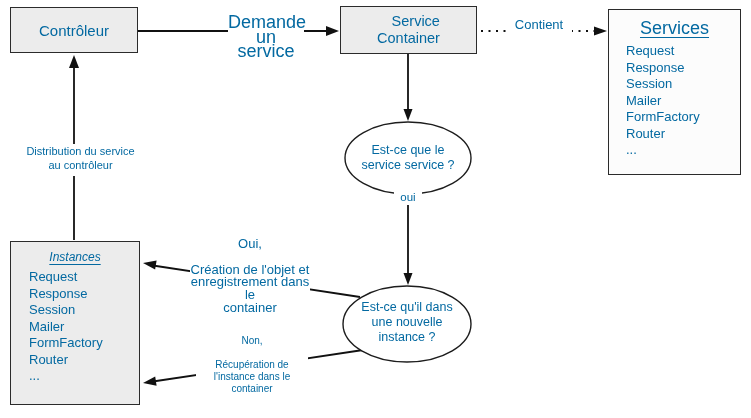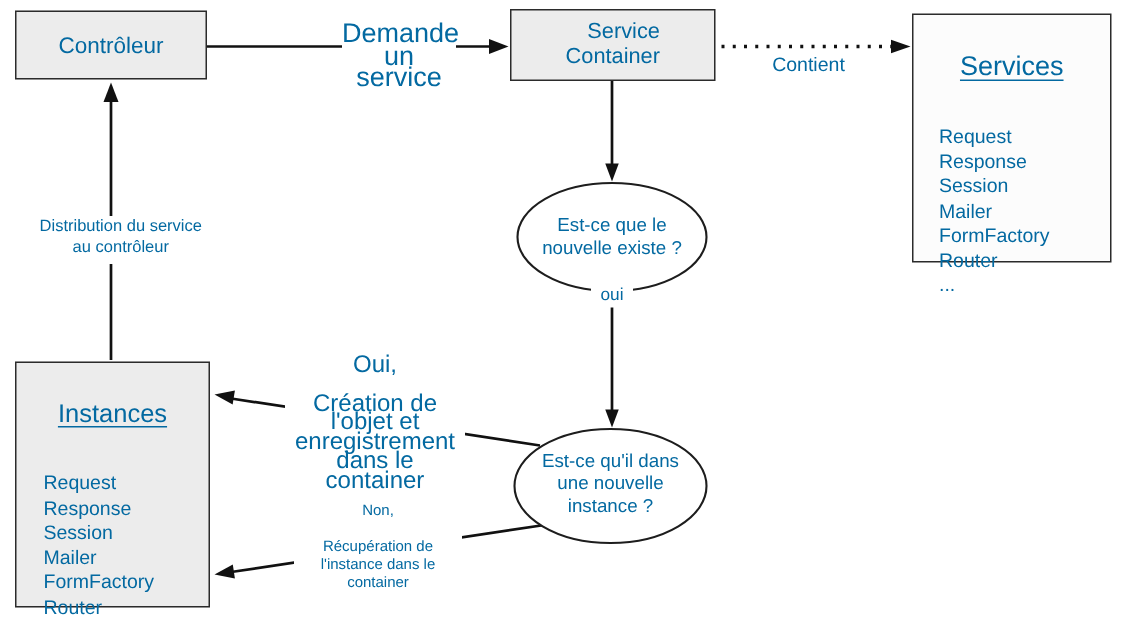--- a/index.html
+++ b/index.html
@@ -17,37 +17,37 @@
   }
   .box.ctrl { font-size:15px; }
   .box.sc   { font-size:14.5px; line-height:17px;text-align:right; }
   .listbox {
     position:absolute; box-sizing:border-box;
     border:1.5px solid #2b2b2b; text-align:center;
   }
   .listbox.gray  { background:#ececec; }
   .listbox.light { background:#fcfcfc; }
   .listbox .ltitle {
-    display:inline-block; margin-top:24px; font-size:18px;
+    display:inline-block; margin-top:8px; font-size:18px;
     text-decoration:underline; text-underline-offset:3px;
   }
   .listbox .items {
-    text-align:left; margin-top:28px; font-size:13px; line-height:16.5px;
+    text-align:left; margin-top:4px; font-size:13px; line-height:16.5px;
   }
   .listbox.light .items { margin-left:17px; }
   .listbox.gray  .items { margin-left:18px; }
   .elabel {
     position:absolute; background:#ffffff; text-align:center;
     white-space:pre-line;
   }
   .elabel.demande      { left:228px; top:15px;  width:76px;  font-size:18px;   line-height:14.5px; }
-  .elabel.contient     { left:506px; top:34px;  width:66px;  font-size:13px;   line-height:18px; height:18px; }
+  .elabel.contient     { left:506px; top:16px;  width:66px;  font-size:13px;   line-height:18px; height:18px; }
   .elabel.oui          { left:394px; top:190px; width:28px;  font-size:11.5px; line-height:15px; height:15px; }
   .elabel.distribution { left:20px;  top:144px; width:121px; font-size:11px;   line-height:14px; height:32px; }
-  .elabel.creation     { left:190px; top:238px; width:120px; font-size:16px;   line-height:12.8px; height:65px; }
+  .elabel.creation     { left:190px; top:238px; width:120px; font-size:13px;   line-height:12.8px; height:65px; }
   .elabel.recuperation { left:196px; top:335px; width:112px; font-size:10px;   line-height:12px;  height:62px; }
   .etext {
     position:absolute; text-align:center; white-space:pre-line;
     font-size:12.5px; line-height:15px;
   }
   .etext.exists   { left:345px; top:143px; width:126px; }
   .etext.instance { left:343px; top:300px; width:128px; }
 </style>
 </head>
 <body>
@@ -93,34 +93,34 @@
       <div>Response</div>
       <div>Session</div>
       <div>Mailer</div>
       <div>FormFactory</div>
       <div>Router</div>
       <div>...</div>
     </div>
   </div>
 
   <div class="listbox gray" style="left:10px; top:241px; width:130px; height:164px;">
-    <span class="ltitle" style="font-size:17px;">Instances</span>
+    <span class="ltitle" style="font-size:12px;font-style:italic;">Instances</span>
     <div class="items">
       <div>Request</div>
       <div>Response</div>
       <div>Session</div>
       <div>Mailer</div>
       <div>FormFactory</div>
       <div>Router</div>
       <div>...</div>
     </div>
   </div>
 
   <div class="etext exists">Est-ce que le
-nouvelle existe ?</div>
+service service ?</div>
   <div class="etext instance">Est-ce qu'il dans
 une nouvelle
 instance ?</div>
 
   <div class="elabel demande">Demande
 un service</div>
   <div class="elabel contient">Contient</div>
   <div class="elabel oui">oui</div>
   <div class="elabel distribution">Distribution du service
 au contrôleur</div>

